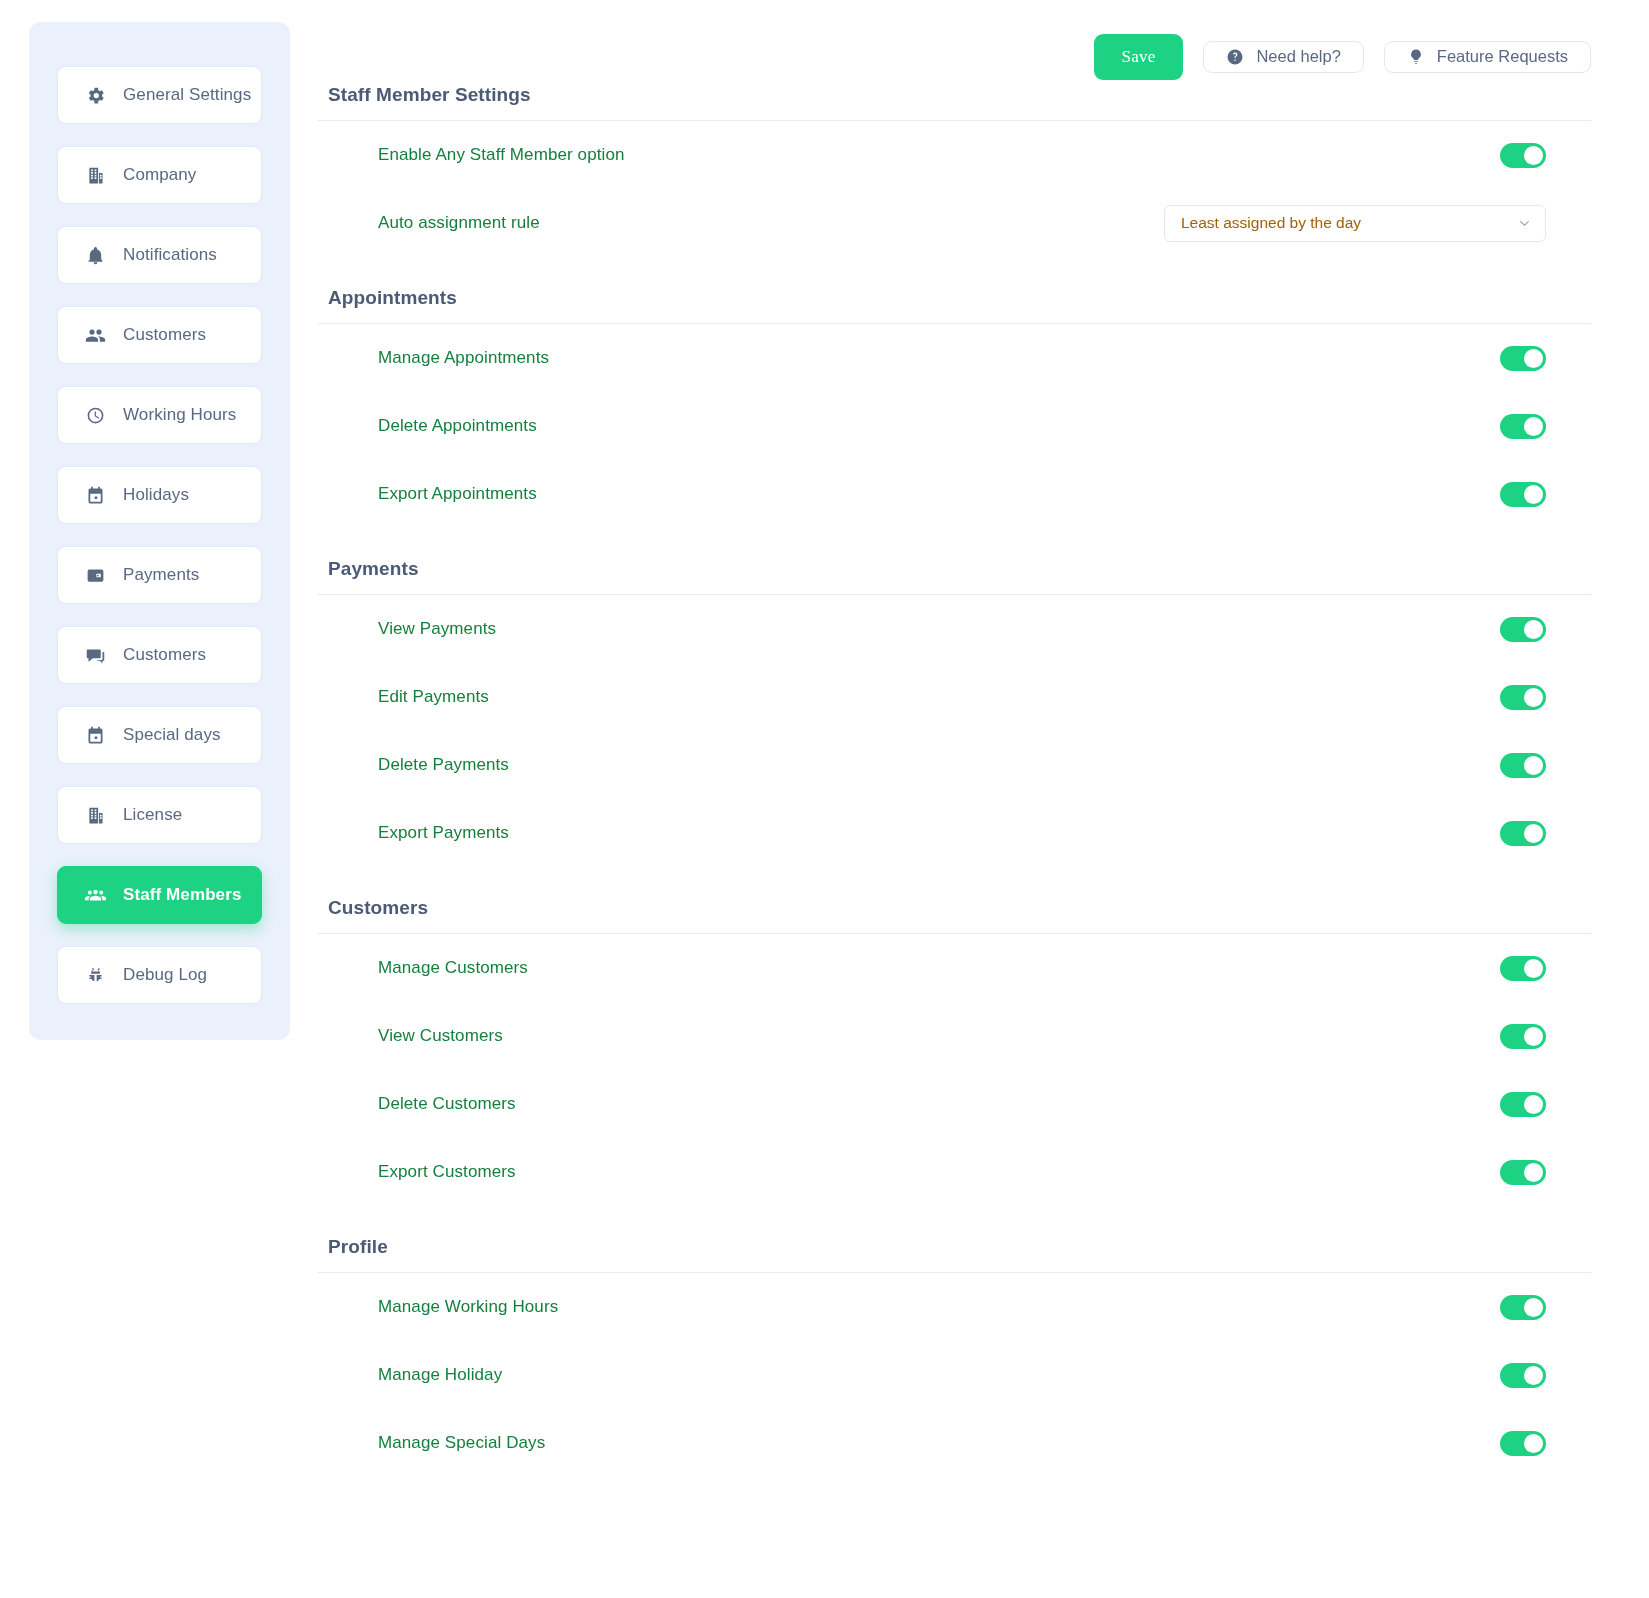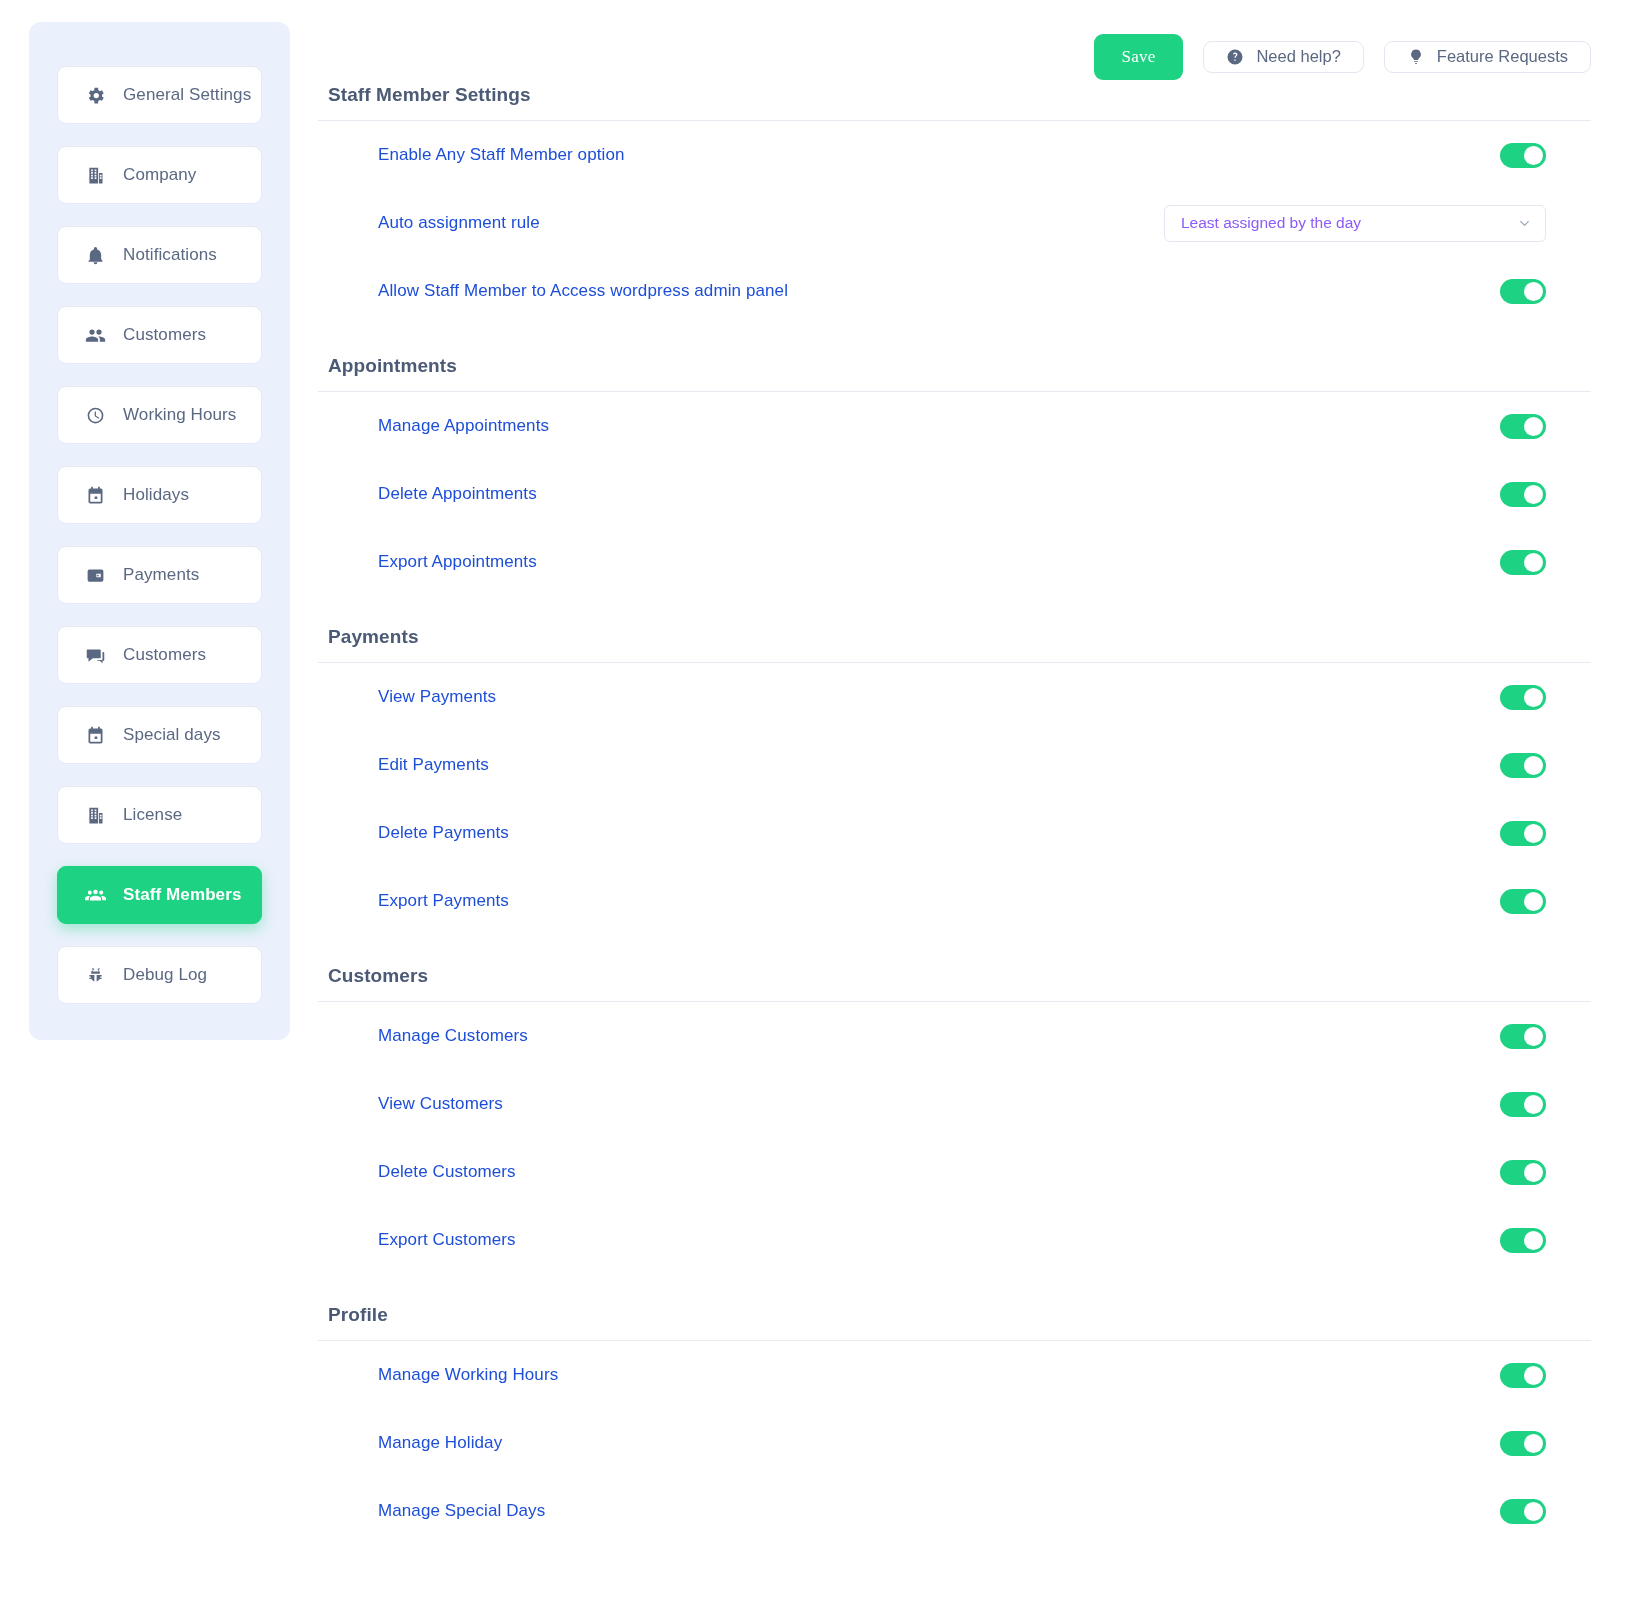--- a/index.html
+++ b/index.html
@@ -105,21 +105,21 @@
   }
 
   .row {
     display: flex;
     align-items: center;
     min-height: 68px;
     padding-left: 60px;
   }
   .row-label {
     font-size: 17px;
-    color: #1d4ed8;
+    color: #15803d;
     letter-spacing: .1px;
     flex: 1;
   }
 
   
   .toggle {
     width: 46px;
     height: 25px;
     border-radius: 14px;
     background: #1ed283;
@@ -147,21 +147,21 @@
     background: #ffffff;
     display: flex;
     align-items: center;
     padding: 0 13px 0 16px;
     margin-right: 45px;
     cursor: pointer;
   }
   .select-value {
     flex: 1;
     font-size: 15.5px;
-    color: #8b5cf6;
+    color: #a16207;
     white-space: nowrap;
   }
   .select-box svg { fill: none; stroke: #9aa5b8; stroke-width: 1.6; display:block; }
   .gap-m { height: 30px; }
 </style>
 </head>
 <body>
 
 <div class="page">
 
@@ -305,26 +305,20 @@
           <div class="row-label">Auto assignment rule</div>
           <div class="select-box">
             <span class="select-value">Least assigned by the day</span>
             <span>
               <svg width="15" height="15" viewBox="0 0 24 24">
                 <path d="M6 9l6 6 6-6" fill="none" stroke="#9aa5b8" stroke-width="2" stroke-linecap="round" stroke-linejoin="round"></path>
               </svg>
             </span>
           </div>
         </div>
-        <div class="row">
-          <div class="row-label">Allow Staff Member to Access wordpress admin panel</div>
-          <div class="toggle">
-            <div class="knob"></div>
-          </div>
-        </div>
         <div class="gap-m"></div>
         <div>
           <div class="section-title">Appointments</div>
           <div class="section-rule"></div>
         </div>
         <div class="row">
           <div class="row-label">Manage Appointments</div>
           <div class="toggle">
             <div class="knob"></div>
           </div>

